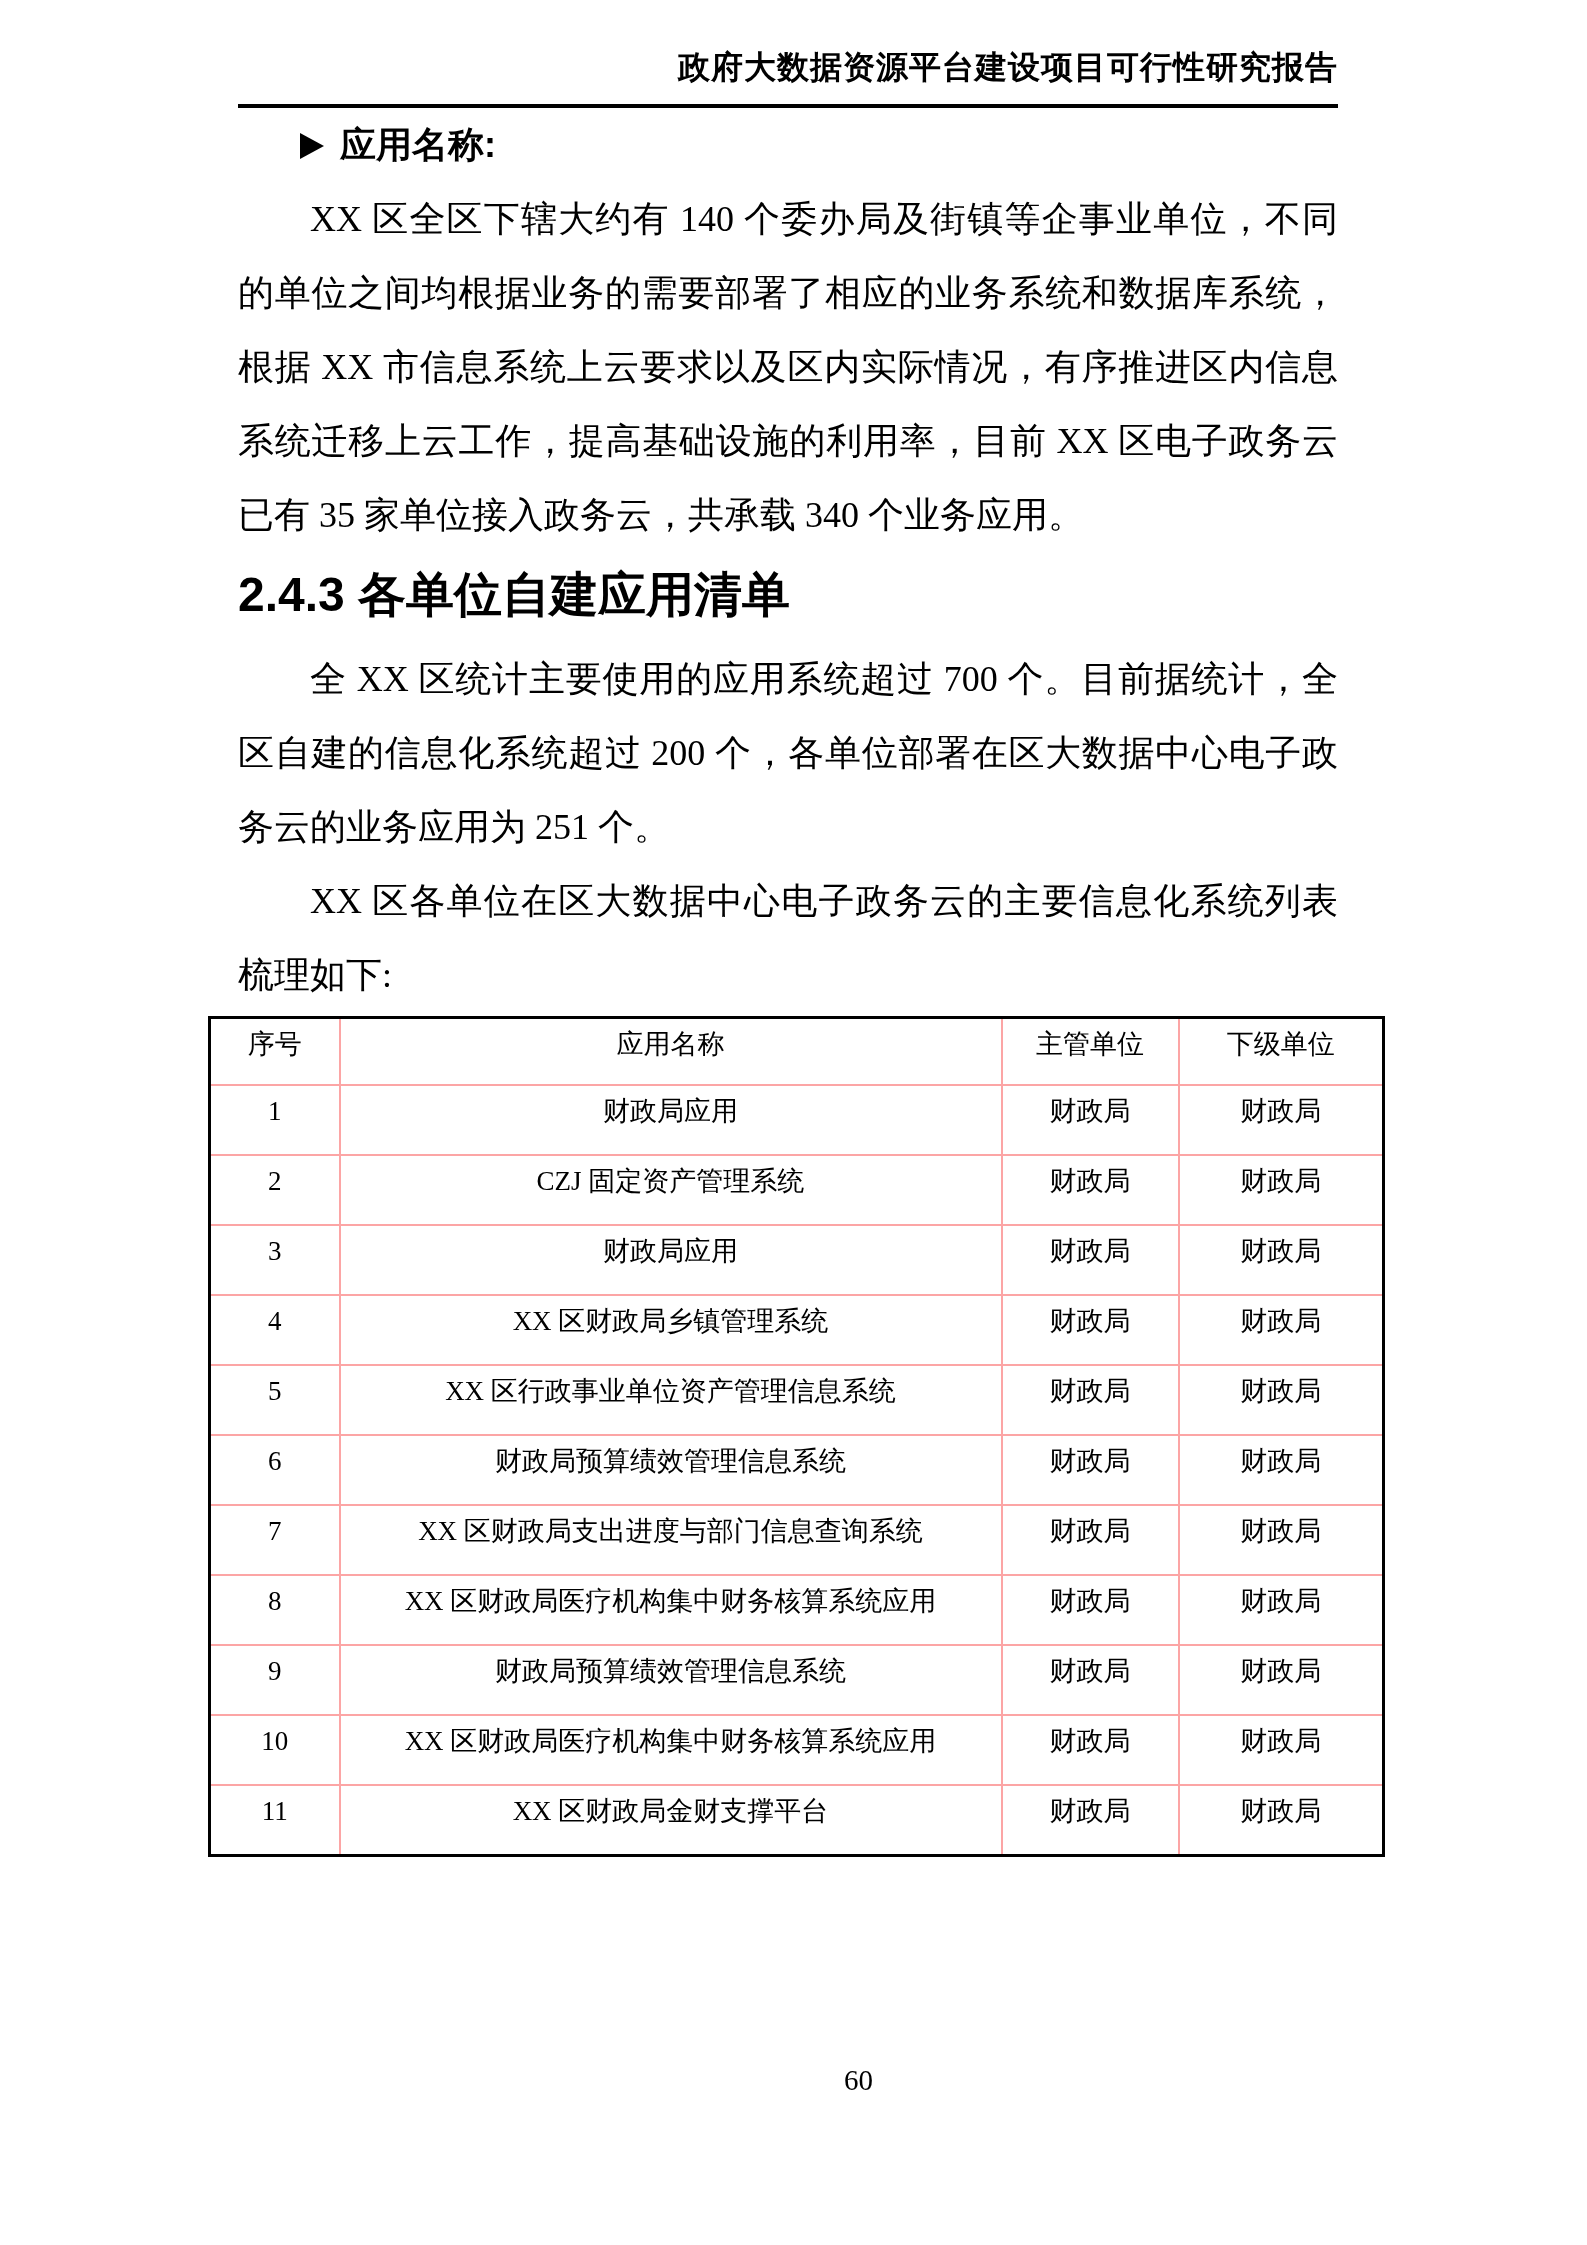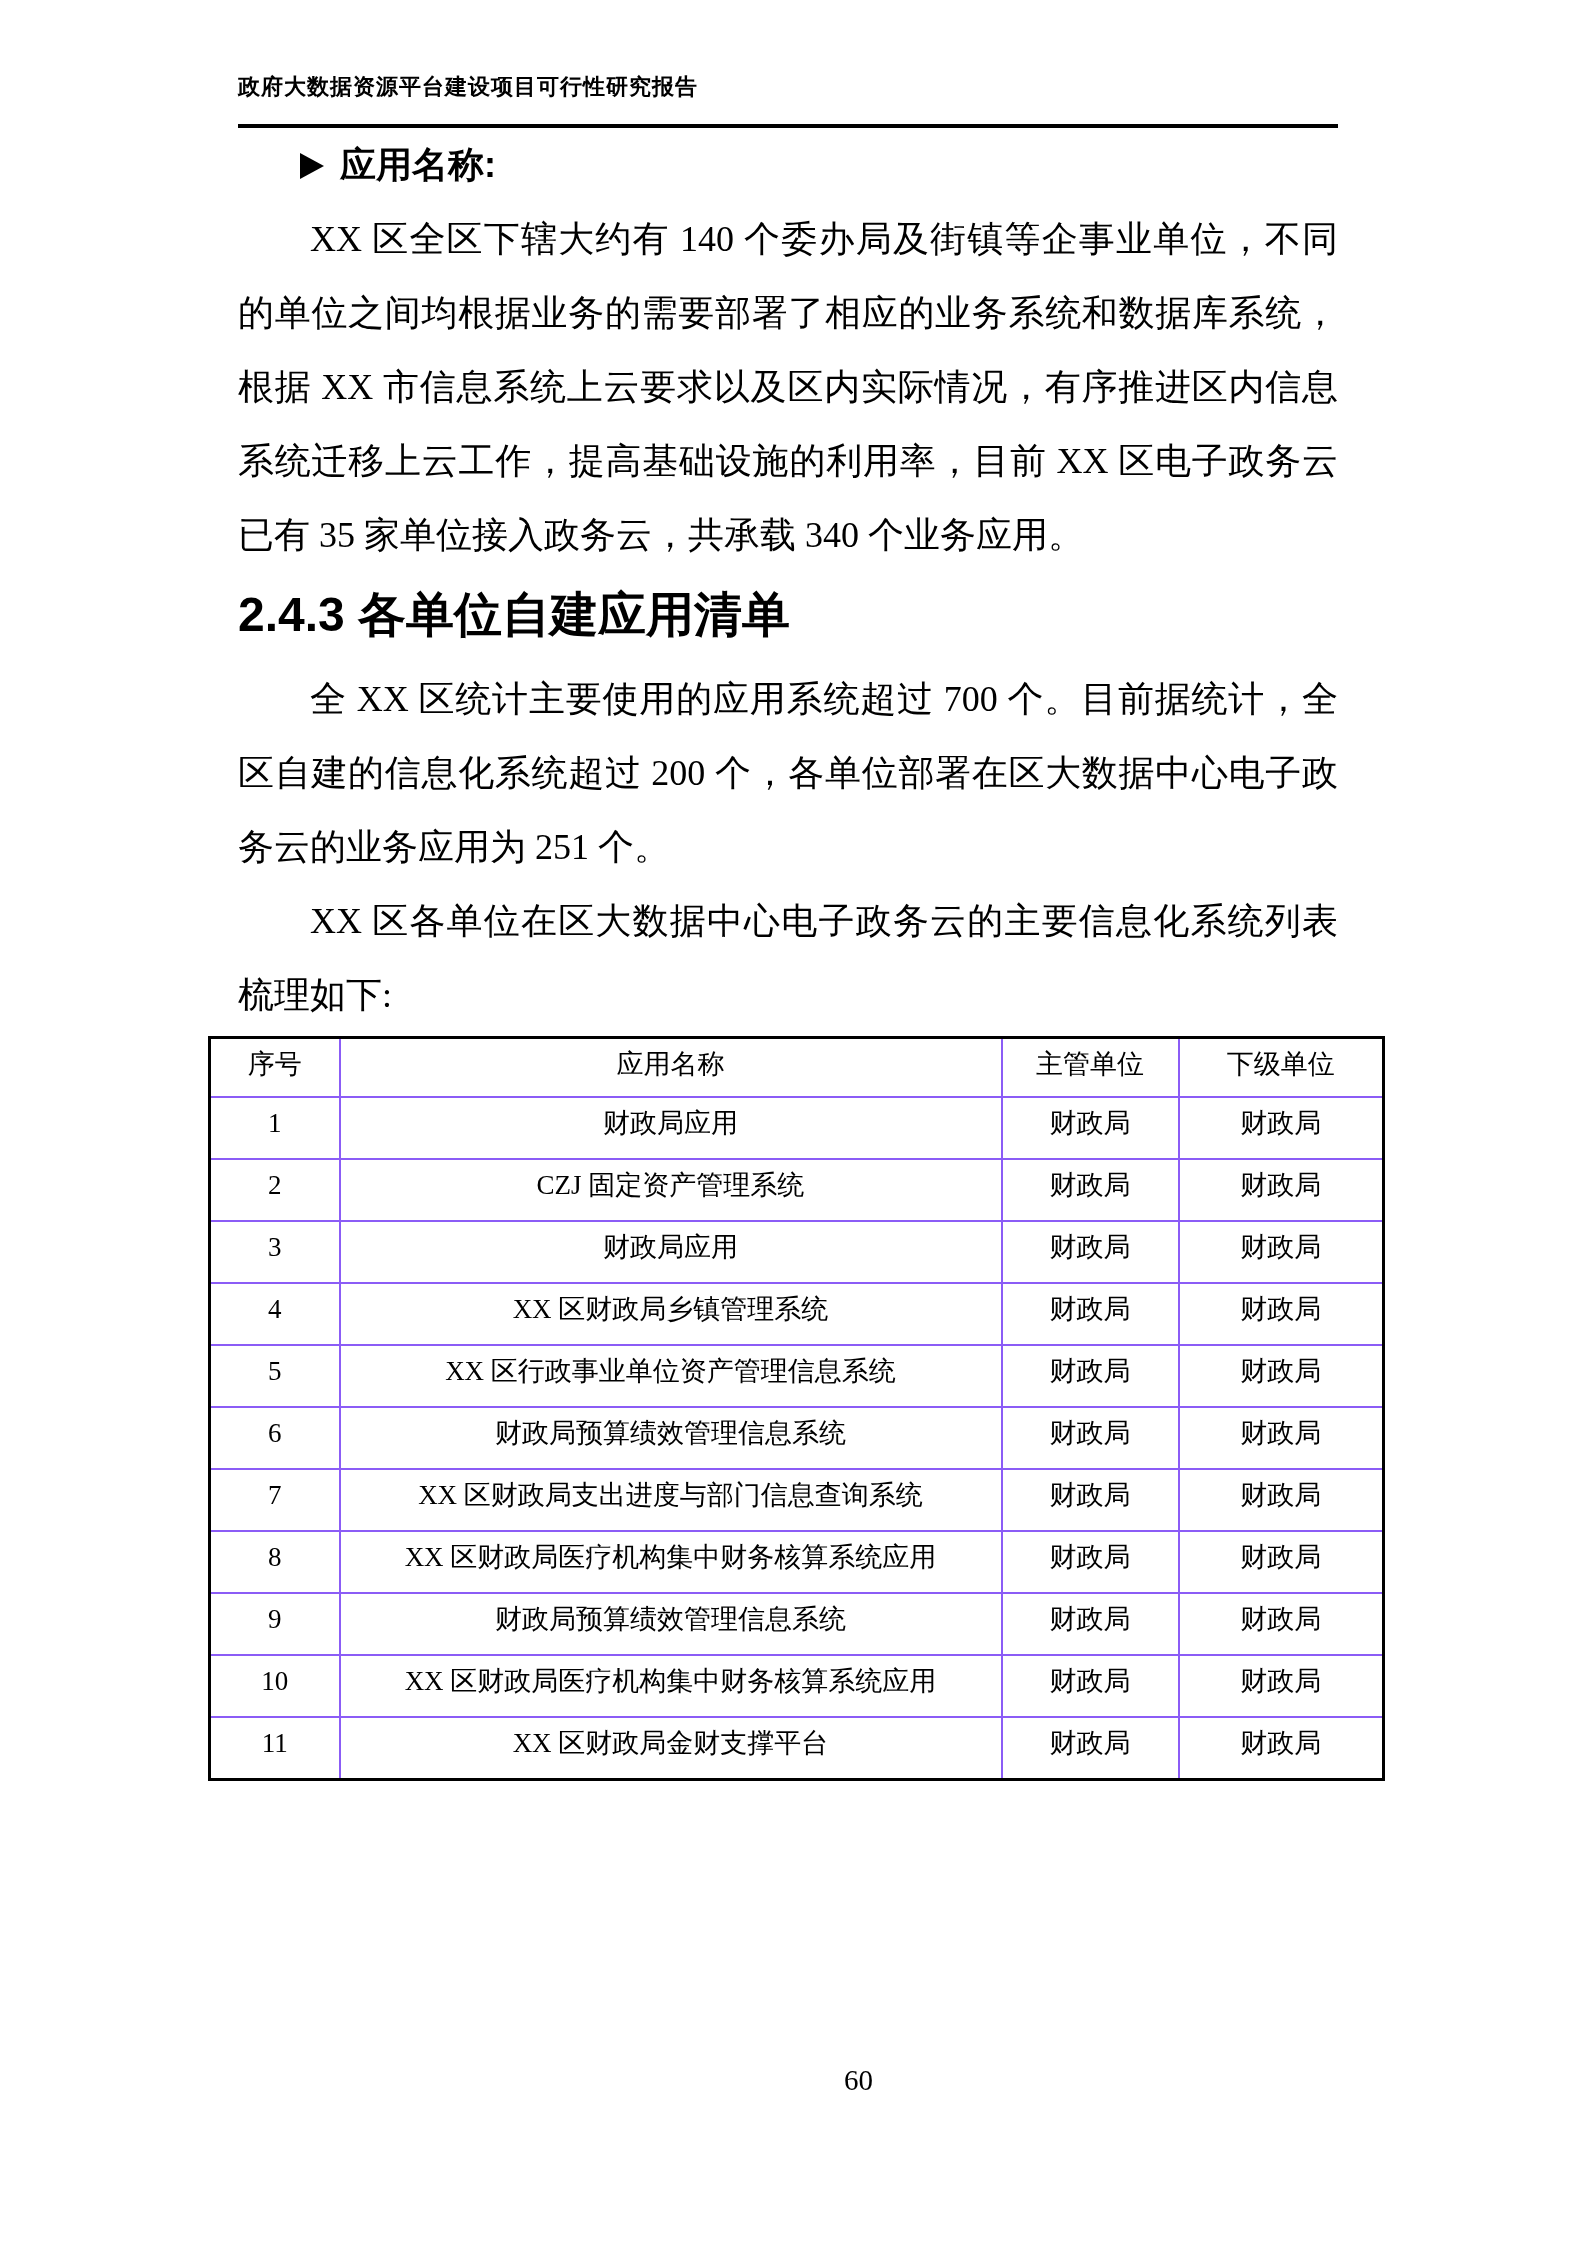--- a/index.html
+++ b/index.html
@@ -9,22 +9,23 @@
     height: 2245px;
     margin: 0 auto;
     background: #ffffff;
     color: #000;
     font-family: "Liberation Serif", "DejaVu Serif", serif;
     overflow: hidden;
   }
   
   .doc-header { margin: 0 249px 0 238px; }
   .header-title {
-    padding-top: 68px;
-    font-size: 22px;
+    padding-top: 48px;
+    text-align: right;
+    font-size: 32px;
     font-weight: bold;
     line-height: 38px;
     letter-spacing: 1px;
   }
   .header-rule {
     height: 4px;
     background: #000;
     margin-top: 18px;
   }
   
@@ -62,27 +63,27 @@
   }
   
   table.app-table {
     margin: 4px 0 0 208px;
     width: 1174px;
     border-collapse: collapse;
     border: 3px solid #000;
     table-layout: fixed;
   }
   .app-table th, .app-table td {
-    border: 2px solid #8b5cf6;
+    border: 2px solid #fca5a5;
     font-weight: normal;
     font-size: 27px;
     line-height: 34px;
     text-align: center;
     vertical-align: top;
-    padding: 8px 4px 4px 4px;
+    padding: 8px 4px 12px 4px;
     overflow: hidden;
     white-space: nowrap;
   }
   .app-table th { height: 45px; }
   .app-table td { height: 48px; }
   
   .page-number {
     position: absolute;
     top: 2058px;
     left: 0;

